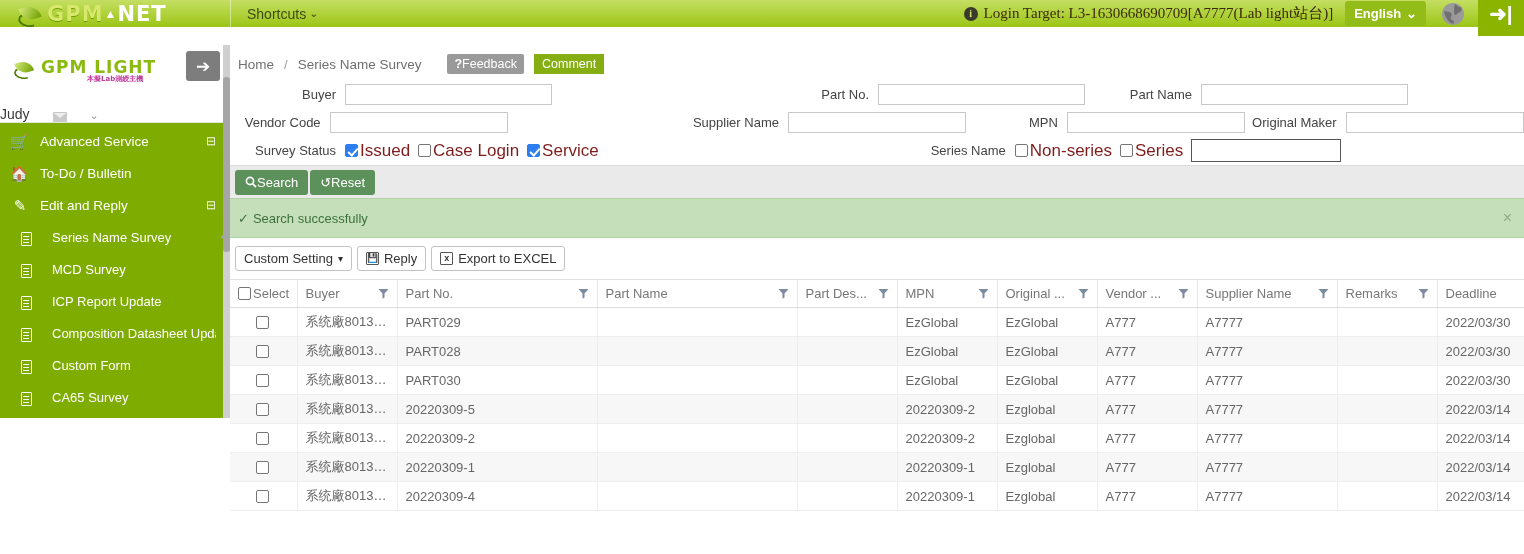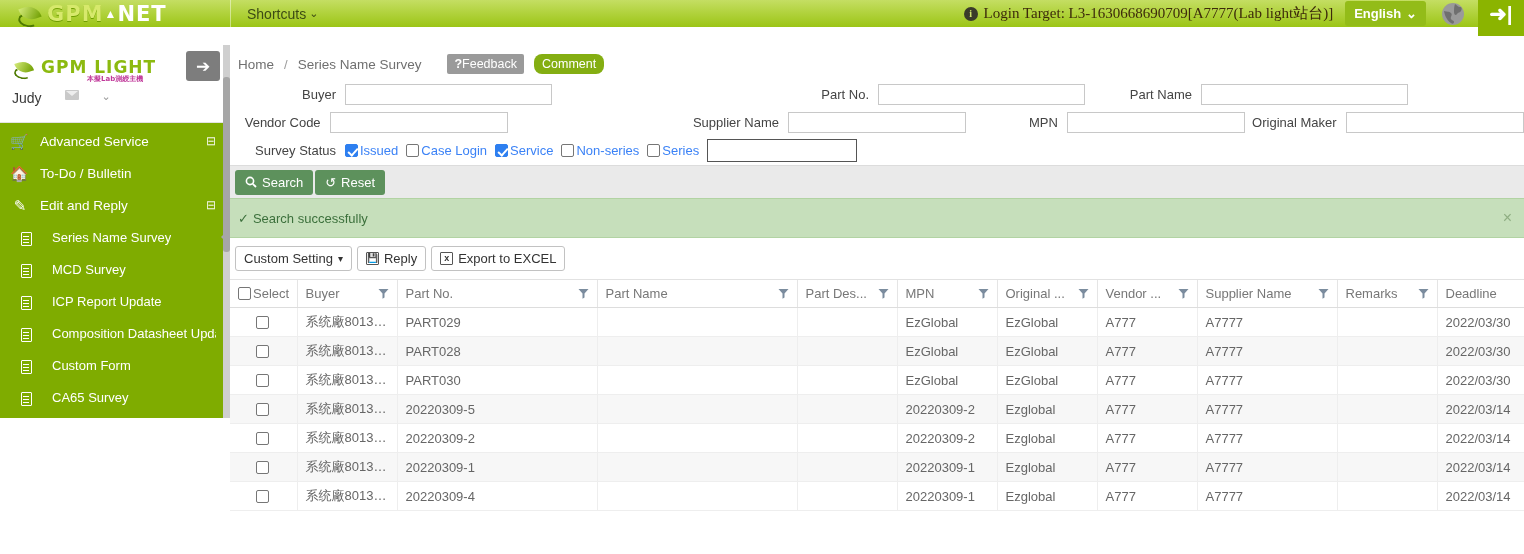--- a/index.html
+++ b/index.html
@@ -100,22 +100,22 @@
     font-size: 7px; color: #c0389a; letter-spacing: 0px; font-weight: bold;
     white-space: nowrap;
   }
   .sb-collapse {
     position: absolute; right: 10px; top: 6px;
     width: 34px; height: 30px; background: #7d7d7d; border-radius: 3px;
     display: flex; align-items: center; justify-content: center; cursor: pointer;
   }
   .sb-collapse span { color: #fff; font-size: 17px; line-height: 1; }
   .sb-user {
-    background: #fff; height: 33px; display: flex; align-items: flex-start;
-    padding-left: 12px; gap: 23px; border-bottom: 1px solid #e3e3e3;
+    background: #fff; height: 33px; display: flex; align-items: flex-end;
+    gap: 23px; border-bottom: 1px solid #e3e3e3;
     font-size: 14px; color: #3a3a3a; cursor: pointer;
   }
   .mail-ic {
     width: 14px; height: 10px; background: #c9c9c9; position: relative;
     border-radius: 1px;
   }
   .mail-ic:after {
     content: ""; position: absolute; left: 1px; top: 1px;
     width: 0; height: 0; border-left: 6px solid transparent;
     border-right: 6px solid transparent; border-top: 5px solid #ededed;
@@ -177,21 +177,21 @@
   }
   .bc-text { color: #707070; font-size: 13.5px; }
   .bc-sep { color: #9b9b9b; }
   .btn-feedback {
     background: #9a9a9a; color: #fff; font-size: 12.5px;
     padding: 3px 7px; border-radius: 2px; cursor: pointer;
   }
   .btn-feedback b { font-weight: bold; }
   .btn-comment {
     background: #84ae12; color: #fff; font-size: 12.5px;
-    padding: 3px 8px; border-radius: 8px; cursor: pointer;
+    padding: 3px 8px; border-radius: 0; cursor: pointer;
   }
 
   
   .form-area { position: relative; height: 84px; padding-left: 0; }
   .frow { display: flex; align-items: center; height: 27px; margin-bottom: 1px; }
   .flabel {
     text-align: right; font-size: 13px; color: #444; padding-right: 9px;
     white-space: nowrap;
   }
   .finput {
@@ -205,30 +205,30 @@
     appearance: none; -webkit-appearance: none;
     border: 1px solid #767676; background: #fff; border-radius: 2px;
     position: relative; cursor: pointer; flex: none;
   }
   .cb:checked { background: #2d7ff0; border-color: #2d7ff0; }
   .cb:checked:after {
     content: ""; position: absolute; left: 3.5px; top: 0.5px;
     width: 4px; height: 8px; border: solid #fff;
     border-width: 0 2px 2px 0; transform: rotate(42deg);
   }
-  .cbl { font-size: 13px; color: #3b82f6; margin-right: 8px; cursor: pointer; }
+  .cbl { font-size: 17px; color: #7f1d1d; margin-right: 8px; cursor: pointer; }
 
   
   .search-strip {
     background: #eaeaea; border-top: 1px solid #dcdcdc;
     height: 33px; display: flex; align-items: center; padding-left: 5px; gap: 2px;
   }
   .btn-green {
     background: #5d915c; color: #fff; border: none; border-radius: 3px;
-    font-size: 13px; padding: 5px 10px; display: flex; align-items: center; gap: 5px;
+    font-size: 13px; padding: 5px 10px; display: flex; align-items: center; 
     cursor: pointer; font-family: "Liberation Sans", sans-serif;
   }
   .alert-ok {
     background: #c6dfbb; border-top: 1px solid #b2d3a3; border-bottom: 1px solid #b2d3a3;
     height: 40px; display: flex; align-items: center;
     padding: 0 12px 0 8px; color: #3c703c; font-size: 13px;
   }
   .alert-x { margin-left: auto; color: #8fae82; font-size: 16px; cursor: pointer; }
 
   
@@ -411,20 +411,21 @@
       </div>
       <div class="frow">
         <div class="flabel" style="width:115px">Survey Status</div>
         <input type="checkbox" class="cb" id="cb-issued" checked="" style="">
         <label class="cbl" for="cb-issued">Issued</label>
         <input type="checkbox" class="cb" id="cb-closed" style="">
         <label class="cbl" for="cb-closed">Case Login</label>
         <input type="checkbox" class="cb" id="cb-rejected" checked="" style="">
         <label class="cbl" for="cb-rejected">Service</label>
 
+        <div class="flabel" style="width:408px">Series Name</div>
         <input type="checkbox" class="cb" id="cb-nonseries" style="">
         <label class="cbl" for="cb-nonseries">Non-series</label>
         <input type="checkbox" class="cb" id="cb-series" style="">
         <label class="cbl" for="cb-series">Series</label>
         <input class="finput dark" style="width: 150px; height: 23px;" value="">
       </div>
     </div>
 
     <div class="search-strip">
       <button class="btn-green">

